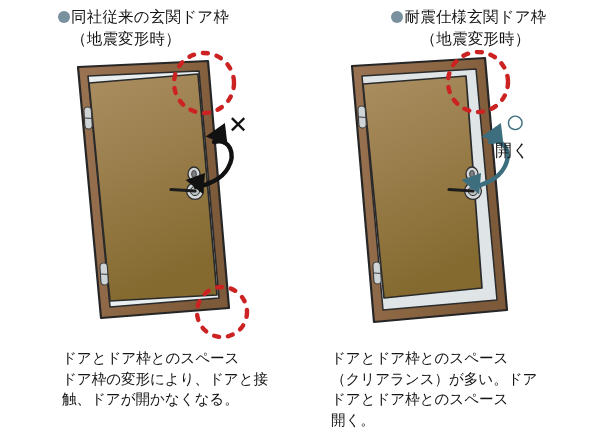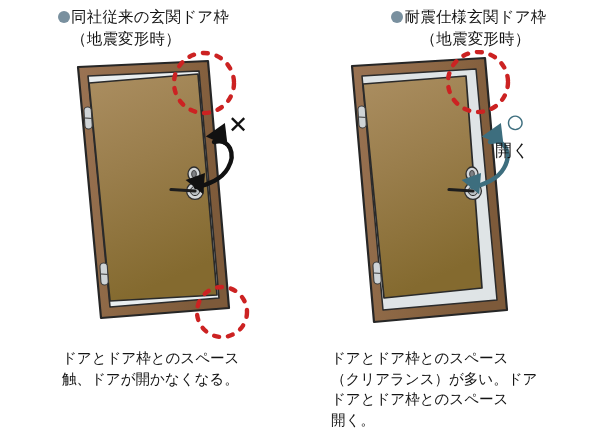--- a/index.html
+++ b/index.html
@@ -169,20 +169,21 @@
           <polygon points="220,72 232,92 208,92" fill="#111111" transform="rotate(24 220 84)"></polygon>
           <polygon points="186,129 206,124 202,145" fill="#111111" transform="rotate(-6 196 133)"></polygon>
         </g>
       </svg>
     </div>
 
     <div class="anno-mark" style="left:228px; top:111px; font-size:24px; color:#111111;">✕</div>
 
     <div class="caption caption-left">
       <span class="caption-line">ドアとドア枠とのスペース</span>
+      <span class="caption-line">ドア枠の変形により、ドアと接</span>
       <span class="caption-line">触、ドアが開かなくなる。</span>
     </div>
   </div>
 
   <div class="panel panel-right">
 
     <div class="heading">
       <span class="heading-line"><span class="bullet-dot"></span><span>耐震仕様玄関ドア枠</span></span>
       <span class="heading-line indent">（地震変形時）</span>
     </div>

